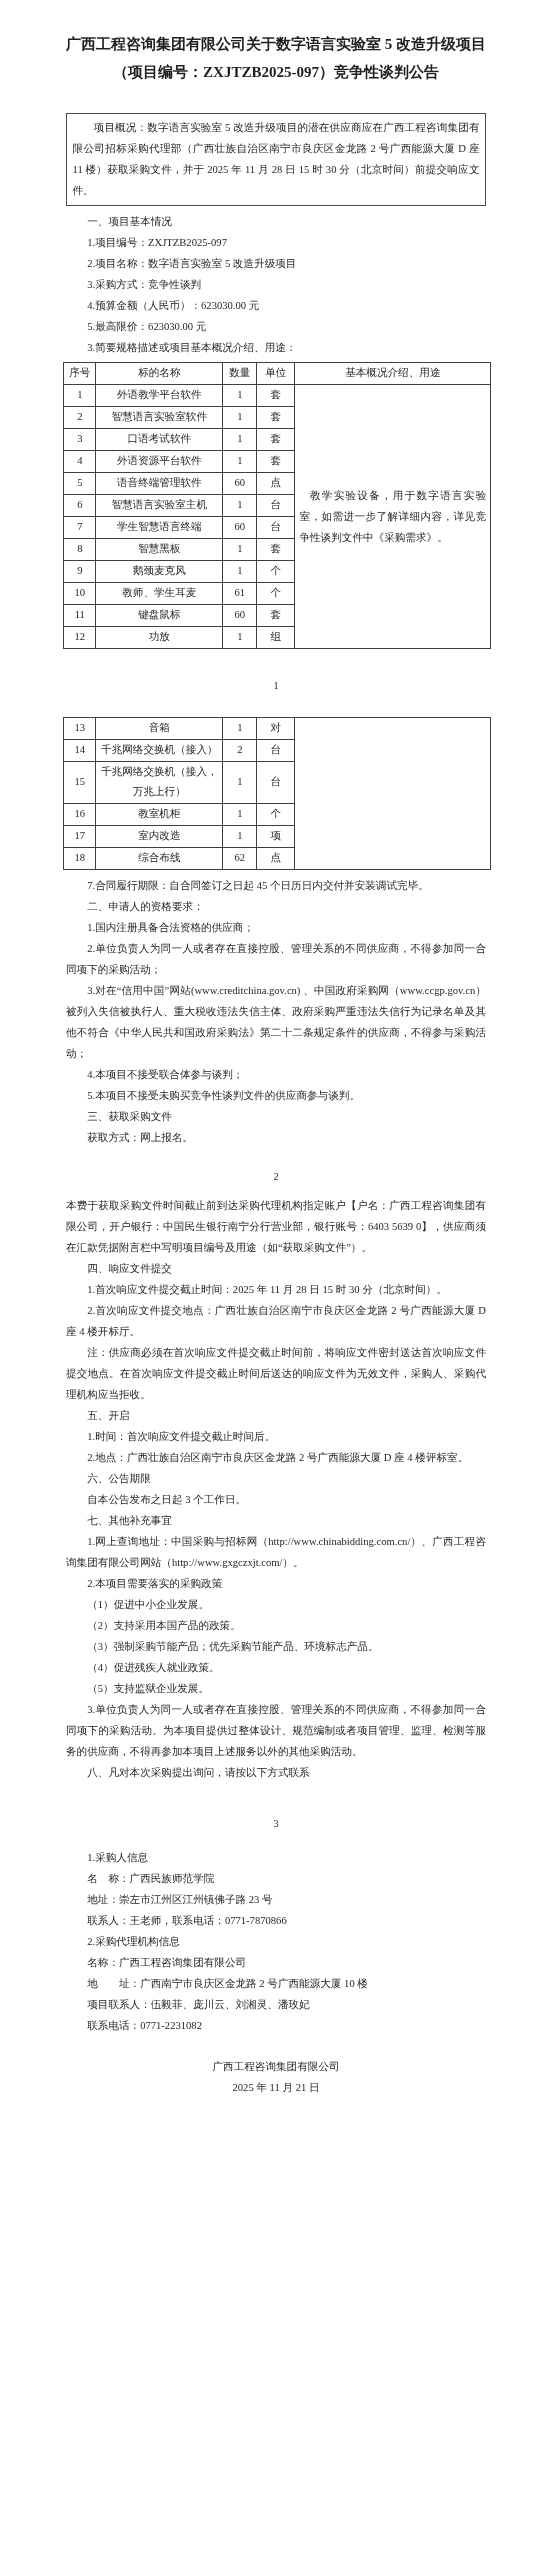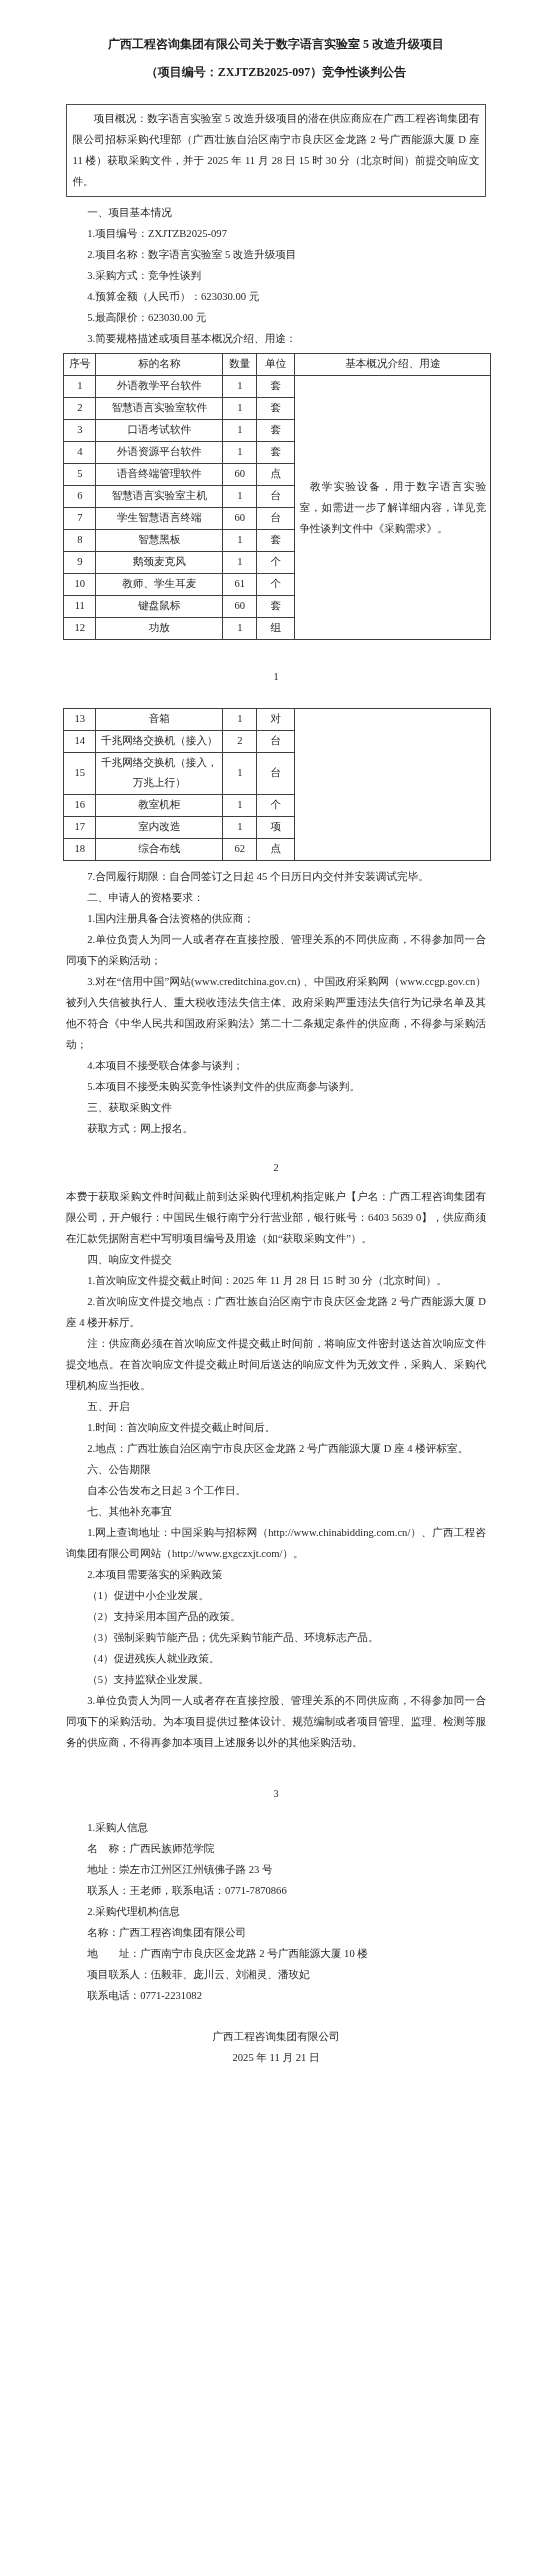--- a/index.html
+++ b/index.html
@@ -3,22 +3,22 @@
 <meta charset="utf-8">
 <style>
   html,body { margin:0; padding:0; background:#ffffff; }
   .page {
     width:548px; min-height:2576px; background:#ffffff;
     box-sizing:border-box; padding:30px 62px 27px 66px;
     color:#1f1f1f;
     font-family:"Liberation Serif","DejaVu Serif",serif;
     font-size:10.6px; line-height:21px;
   }
-  .title { text-align:center; font-weight:bold; font-size:12px; line-height:28px; margin:0; }
-  .overview-box { border:0.7px solid #4d4d4d; padding:3.4px 5.5px; margin-top:18px; }
+  .title { text-align:center; font-weight:bold; font-size:15px; line-height:28px; margin:0; }
+  .overview-box { border:0.7px solid #4d4d4d; padding:3.4px 5.5px; margin-top:27px; }
   .p { margin:0; text-indent:2em; text-align:justify; }
   .flush { text-indent:0; }
   .pagenum { margin:0; text-align:center; text-indent:0; font-size:10.3px; }
   .pn1 { margin:26px 0 9.6px; }
   .pn2 { margin:18px 0 8.2px; }
   .pn3 { margin:30px 0 12.3px; }
   .sp4 { height:342px; }
   .r { margin:0; text-align:center; }
   .footer-company { margin-top:20.5px; }
   table.goods { border-collapse:collapse; width:427px; margin-left:-2.7px; table-layout:fixed;margin-top:21px; }
@@ -226,20 +226,21 @@
   <p class="p">七、其他补充事宜</p>
   <p class="p">1.网上查询地址：中国采购与招标网（http://www.chinabidding.com.cn/）、广西工程咨询集团有限公司网站（http://www.gxgczxjt.com/）。</p>
   <p class="p">2.本项目需要落实的采购政策</p>
   <p class="p">（1）促进中小企业发展。</p>
   <p class="p">（2）支持采用本国产品的政策。</p>
   <p class="p">（3）强制采购节能产品；优先采购节能产品、环境标志产品。</p>
   <p class="p">（4）促进残疾人就业政策。</p>
   <p class="p">（5）支持监狱企业发展。</p>
   <p class="p">3.单位负责人为同一人或者存在直接控股、管理关系的不同供应商，不得参加同一合同项下的采购活动。为本项目提供过整体设计、规范编制或者项目管理、监理、检测等服务的供应商，不得再参加本项目上述服务以外的其他采购活动。</p>
 
+  <p class="p">八、凡对本次采购提出询问，请按以下方式联系</p>
 
   <p class="pagenum pn3">3</p>
 
   <p class="p">1.采购人信息</p>
   <p class="p">名　称：广西民族师范学院</p>
   <p class="p">地址：崇左市江州区江州镇佛子路 23 号</p>
   <p class="p">联系人：王老师，联系电话：0771-7870866</p>
   <p class="p">2.采购代理机构信息</p>
   <p class="p">名称：广西工程咨询集团有限公司</p>
   <p class="p">地　　址：广西南宁市良庆区金龙路 2 号广西能源大厦 10 楼</p>

